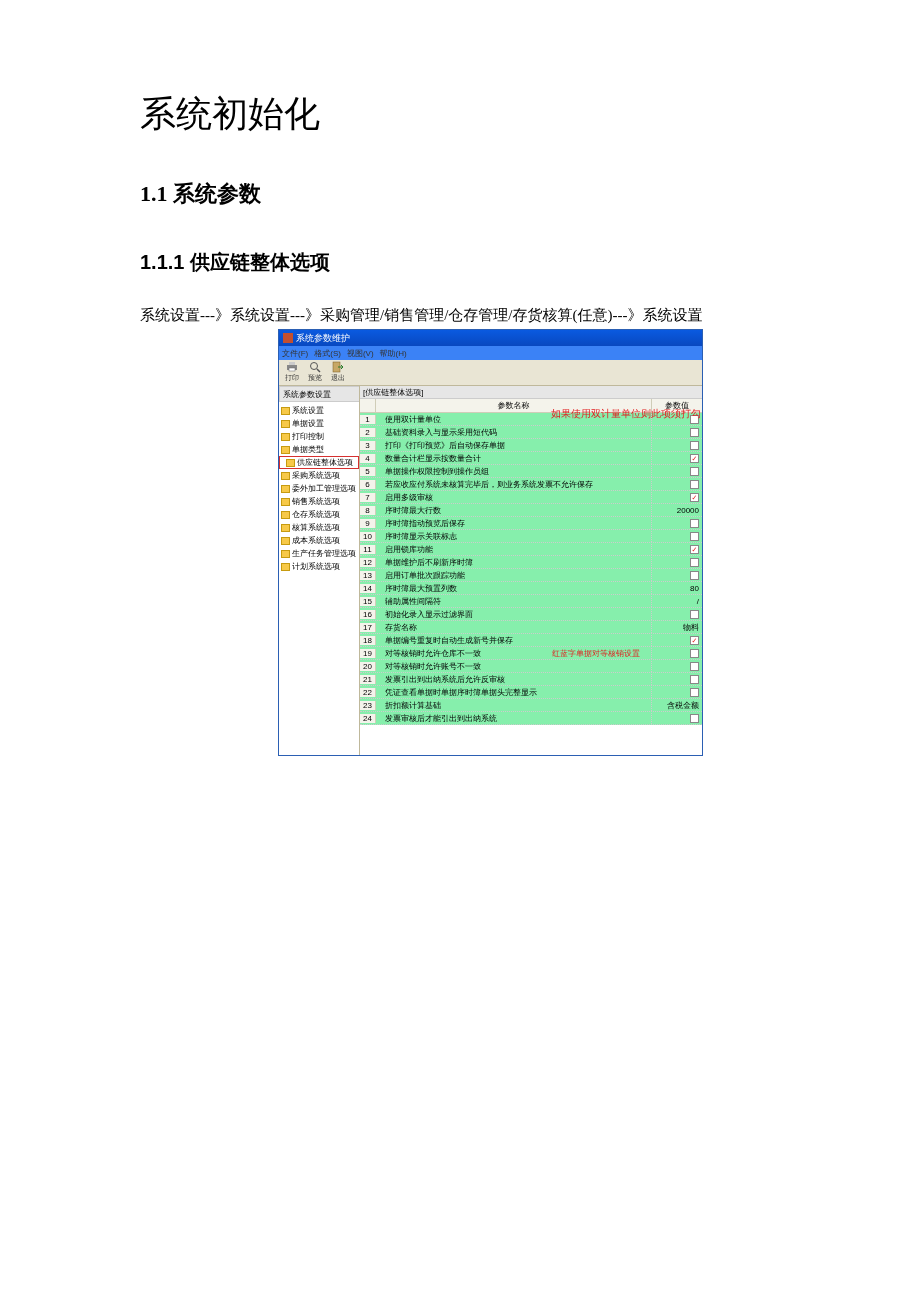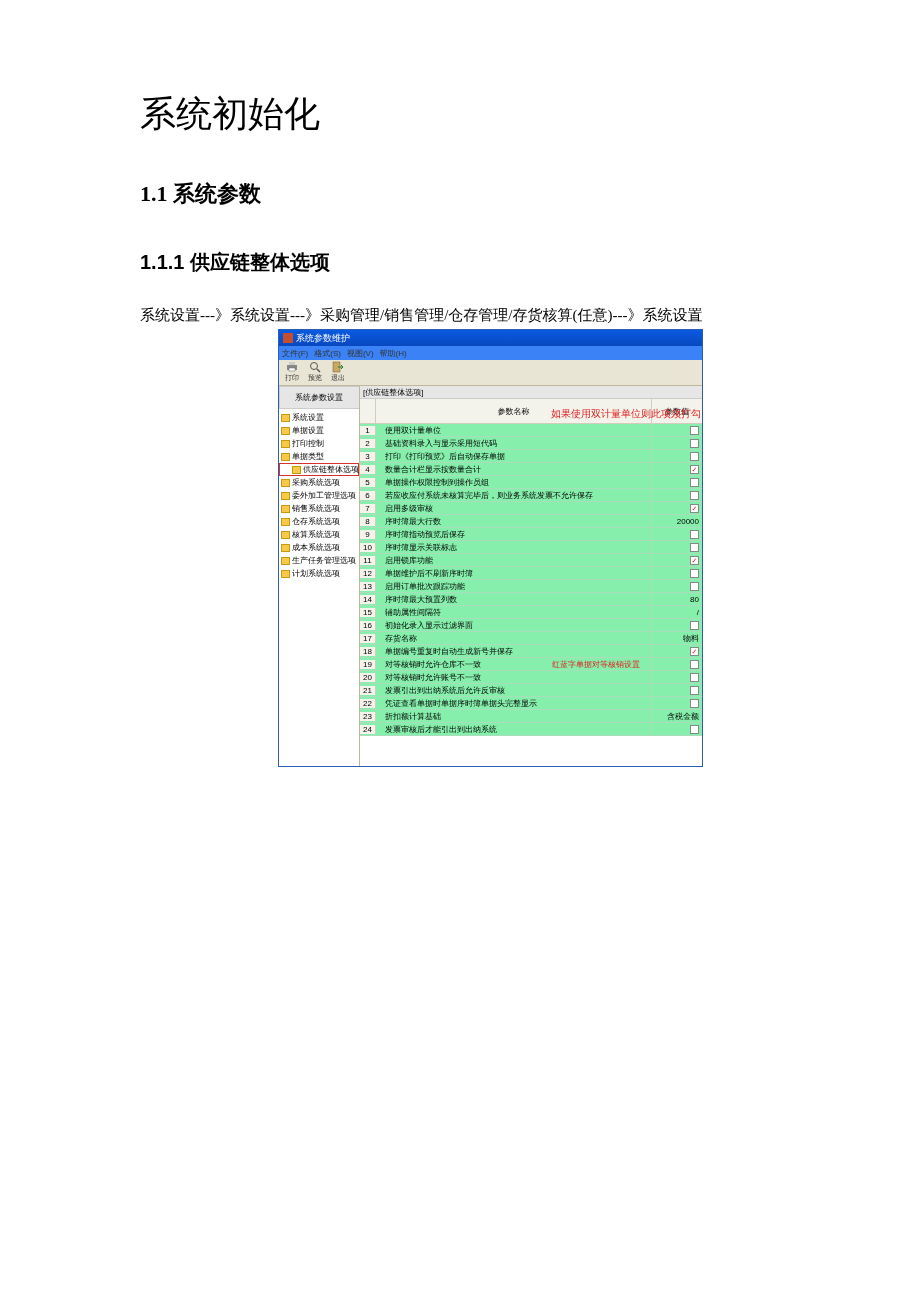--- a/index.html
+++ b/index.html
@@ -13,29 +13,29 @@
   .app-window { width:425px; margin-left:238px; border:1px solid #2b5fb3; font-family:"Microsoft YaHei","SimSun",sans-serif; }
   .titlebar { height:16px; background:linear-gradient(to bottom,#0a5ae0,#0848c0); color:#fff; font-size:9px; display:flex; align-items:center; padding:0 4px; overflow:hidden; }
   .titlebar .ticon { width:10px; height:10px; background:#c34f2f; margin-right:3px; }
   .menubar { height:14px; background:#3b82f6; font-size:8px; color:#333; display:flex; align-items:center; padding:0 3px; }
   .menubar span { margin-right:6px; }
   .toolbar { height:26px; background:#e9e5d4; display:flex; align-items:flex-end; padding:0 4px 2px 4px; gap:5px; border-bottom:1px solid #bfb89b; }
   .tbbtn { width:18px; display:flex; flex-direction:column; align-items:center; font-size:7px; color:#333; }
   .tbbtn .ic { width:12px; height:12px; display:flex; align-items:center; justify-content:center; }
   .body { display:flex; background:#fff; }
   .sidebar { width:80px; background:#fff; }
-  .side-head { height:23px; background:#e6e6e6; font-size:8px; display:flex; align-items:center; padding-left:15px; border:1px solid #ccc; border-right:none; }
+  .side-head { height:16px; background:#e6e6e6; font-size:8px; display:flex; align-items:center; padding-left:3px; border:1px solid #ccc; border-right:none; }
   .tree { padding:2px 0; }
   .tree-item { display:flex; align-items:center; font-size:8px; padding:1px 2px; white-space:nowrap; }
   .folder { width:9px; height:8px; background:#f7c948; border:1px solid #c79b10; margin-right:2px; flex-shrink:0; }
-  .tree-item.sel { border:1px solid #d63030; padding:0 12px; }
+  .tree-item.sel { border:1px solid #d63030; padding:0 6px; }
   .main { flex:1; background:#86efac; border-left:1px solid #bfb89b; }
   .tab { height:13px; font-size:8px; display:flex; align-items:center; padding-left:3px; background:#e6e6e6; border-bottom:1px solid #ccc; }
   .grid { font-size:8px; }
-  .ghead { display:flex; height:25px; background:#f4f3eb; border-bottom:1px solid #d0cdb8; position:relative; }
+  .ghead { display:flex; height:14px; background:#f4f3eb; border-bottom:1px solid #d0cdb8; position:relative; }
   .col-n { width:16px; border-right:1px solid #d0cdb8; }
   .col-name { flex:1; display:flex; align-items:center; justify-content:center; border-right:1px solid #d0cdb8; position:relative; }
   .col-val { width:50px; display:flex; align-items:center; justify-content:center; }
   .anno1 { position:absolute; color:#e02020; font-size:10px; right:-50px; top:8px; white-space:nowrap; }
   .row { display:flex; height:13px; border-bottom:1px dotted #ccc; align-items:center; }
   .row .num { width:16px; text-align:center; background:#f4f3eb; border-right:1px solid #d0cdb8; font-size:8px; }
   .row .name { flex:1; padding-left:9px; border-right:1px dotted #ccc; position:relative; }
   .row .val { width:50px; display:flex; align-items:center; justify-content:flex-end; padding-right:3px; }
   .cb { width:9px; height:9px; border:1px solid #888; background:#fff; display:flex; align-items:center; justify-content:center; font-size:7px; color:#e02020; line-height:1; }
   .cbu { color:#333; }

